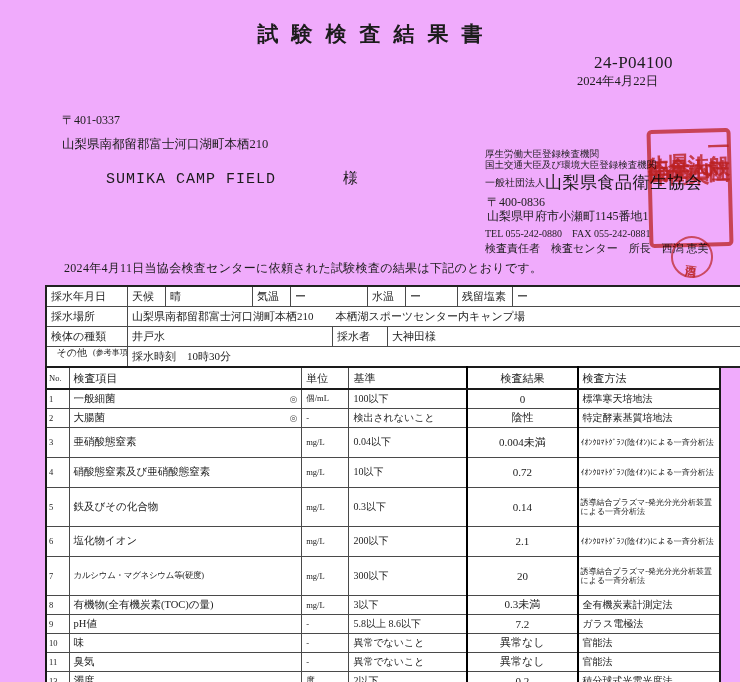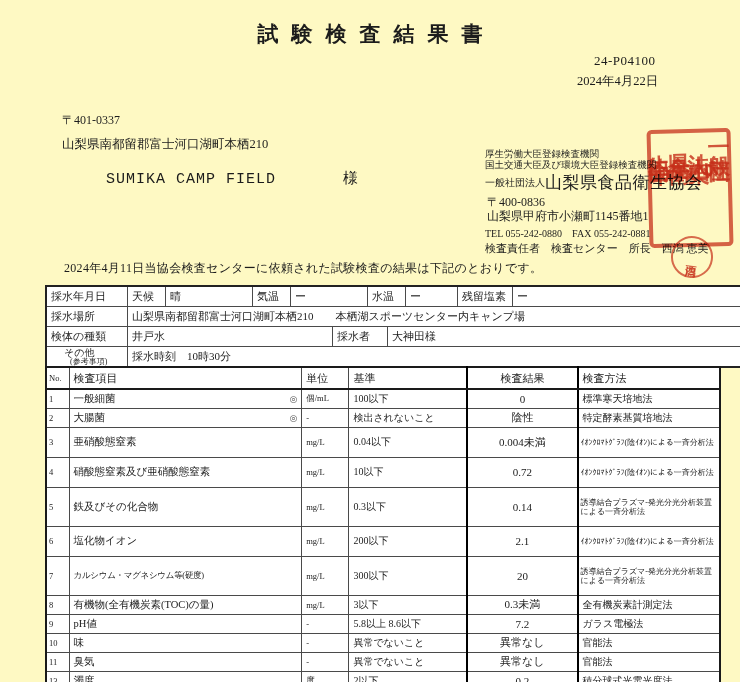--- a/index.html
+++ b/index.html
@@ -1,23 +1,23 @@
 <!DOCTYPE html>
 <html><head>
 <meta charset="utf-8">
 <style>
   html,body{margin:0;padding:0;background:#e8e8e8;}
-  #page{position:relative;width:740px;height:682px;background:#fef9c3;overflow:hidden;
+  #page{position:relative;width:740px;height:682px;background:#f0abfc;overflow:hidden;
         font-family:"Liberation Serif","DejaVu Serif",serif;color:#1c1c1c;}
   .abs{position:absolute;}
 
   
   .title{left:0;top:20px;width:100%;text-align:center;font-size:21px;font-weight:bold;
          letter-spacing:13px;text-indent:13px;}
-  .report-no{left:594px;top:53px;font-size:13px;letter-spacing:.5px;}
+  .report-no{left:594px;top:53px;font-size:17px;letter-spacing:.5px;}
   .issue-date{left:577px;top:73px;font-size:12.5px;}
 
   
   .addr-postal{left:62px;top:112px;font-size:12px;}
   .addr-line{left:62px;top:136px;font-size:12.5px;}
   .addr-name-row{left:62px;top:169px;width:296px;display:flex;justify-content:space-between;align-items:baseline;}
   .addr-name{font-family:"Liberation Mono","DejaVu Sans Mono",monospace;font-size:15px;letter-spacing:1px;margin-left:44px;}
   .addr-honorific{font-size:15px;}
 
   
@@ -71,21 +71,21 @@
   
   .info-table{left:45px;top:285px;width:735px;border:2px solid #222;box-sizing:border-box;background:#fff;}
   .irow{display:flex;height:19px;line-height:18px;font-size:11px;border-top:1px solid #4a4a4a;}
   .irow:first-child{border-top:none;}
   .icell{border-left:1px solid #4a4a4a;padding:0 4px;white-space:nowrap;overflow:hidden;
      box-sizing:border-box;flex-shrink:0;}
   .icell:first-child{border-left:none;}
   .f1{flex:1 1 auto;}
   .w80{width:80px;} .w140{width:140px;} .w38{width:38px;} .w87{width:87px;} .w77{width:77px;}
   .w52{width:52px;} .w55{width:55px;} .w205{width:205px;}
-  .two-line{display:flex;flex-direction:column;justify-content:center;line-height:9px;padding-top:1px;padding-left:17px;}
+  .two-line{display:flex;justify-content:center;line-height:9px;padding-top:1px;padding-left:17px;}
   .two-line .l1{font-size:10px;}
   .two-line .l2{font-size:8px;padding-left:6px;}
 
   
   .main-table{left:45px;top:366px;width:676px;border-collapse:collapse;background:#fff;
      border:2px solid #1a1a1a;border-bottom:none;table-layout:fixed;}
   .main-table th,.main-table td{border:1px solid #4a4a4a;padding:0 4px;box-sizing:border-box;
      overflow:hidden;vertical-align:middle;font-weight:normal;text-align:left;}
   .main-table thead th{height:22px;font-size:11px;border-bottom:2px solid #1a1a1a;}
   .main-table tbody td{height:19px;font-size:10.5px;}

